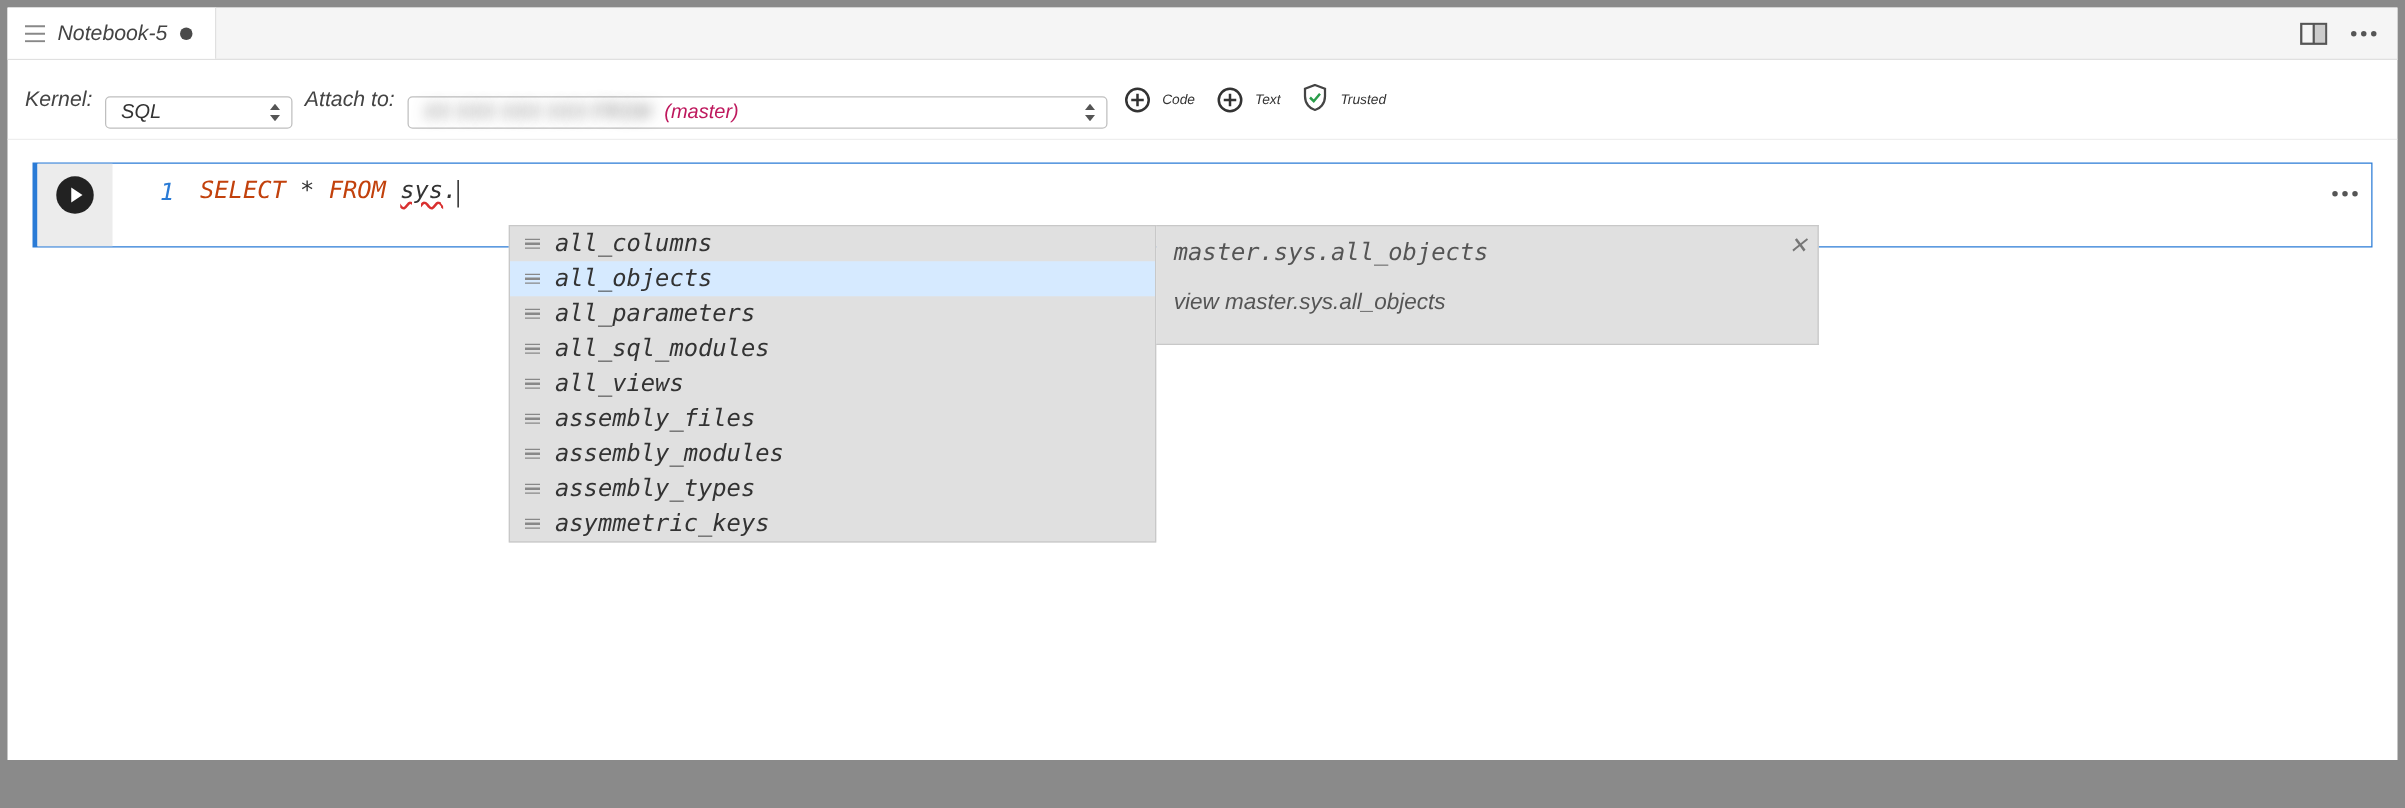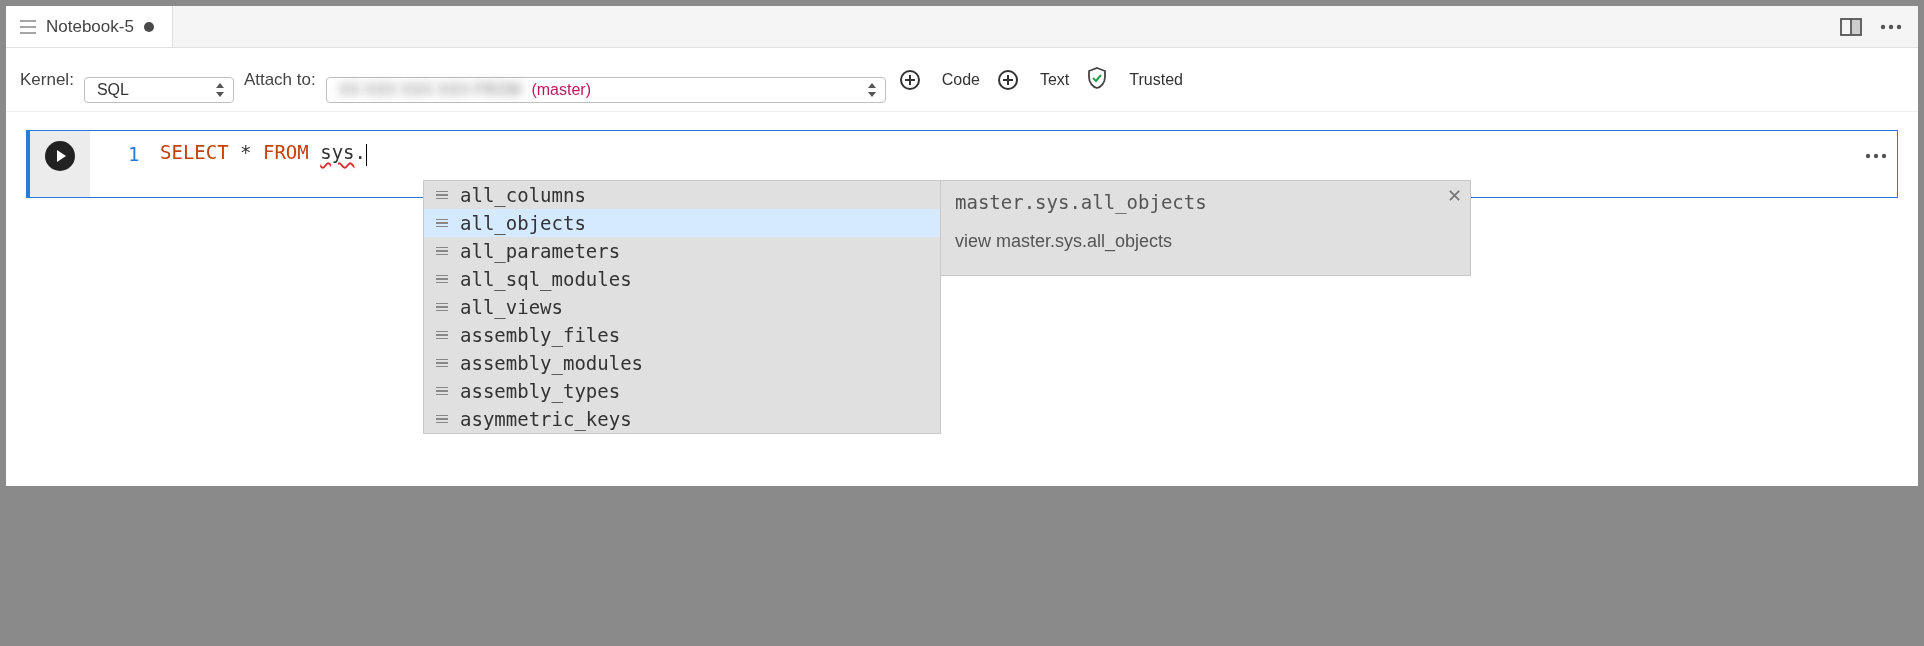--- a/index.html
+++ b/index.html
@@ -6,23 +6,24 @@
   body {
     font-family: -apple-system, BlinkMacSystemFont, "Segoe UI", sans-serif;
     background: #8a8a8a;
     padding: 6px;
     font-size: 15px;
     color: #333;
   }
   .window {
     background: #fff;
     width: 100%;
-    height: 480px;
+    height: 602px;
     position: relative;
     overflow: hidden;
+    font-style: italic;
   }
 
   
   .tabbar {
     height: 42px;
     background: #f5f5f5;
     border-bottom: 1px solid #e0e0e0;
     display: flex;
     align-items: stretch;
   }
@@ -80,23 +81,23 @@
     color: transparent;
     text-shadow: 0 0 10px rgba(80,80,80,0.8);
     user-select: none;
   }
   .attach-suffix { color: #be185d; margin-left: 6px; }
   .updown {
     display: flex; flex-direction: column; line-height: 6px;
     color: #555; margin-left: 6px;
   }
   .toolbar-btn {
-    display: flex; align-items: center; gap: 22px;
+    display: flex; align-items: center; gap: 10px;
     color: #333; cursor: pointer; padding: 2px 4px;
-    font-size: 16px;
+    font-size: 11px;
   }
   .circle-plus {
     width: 20px; height: 20px; border: 2px solid #333; border-radius: 50%;
     position: relative;
   }
   .circle-plus::before, .circle-plus::after {
     content: ""; position: absolute; background: #333;
   }
   .circle-plus::before { left: 3px; right: 3px; top: 7px; height: 2px; }
   .circle-plus::after  { top: 3px; bottom: 3px; left: 7px; width: 2px; }
@@ -166,21 +167,21 @@
   .cell-menu {
     position: absolute;
     right: 10px; top: 8px;
     color: #555; cursor: pointer;
     font-size: 22px; letter-spacing: 2px;
   }
 
   
   .autocomplete {
     position: absolute;
-    left: 417px;
+    left: 401px;
     top: 68px;
     display: flex;
     font-family: "SF Mono", Menlo, Consolas, monospace;
   }
   .ac-list {
     width: 518px;
     background: #e0e0e0;
     border: 1px solid #c8c8c8;
     max-height: 350px;
     overflow: hidden;

